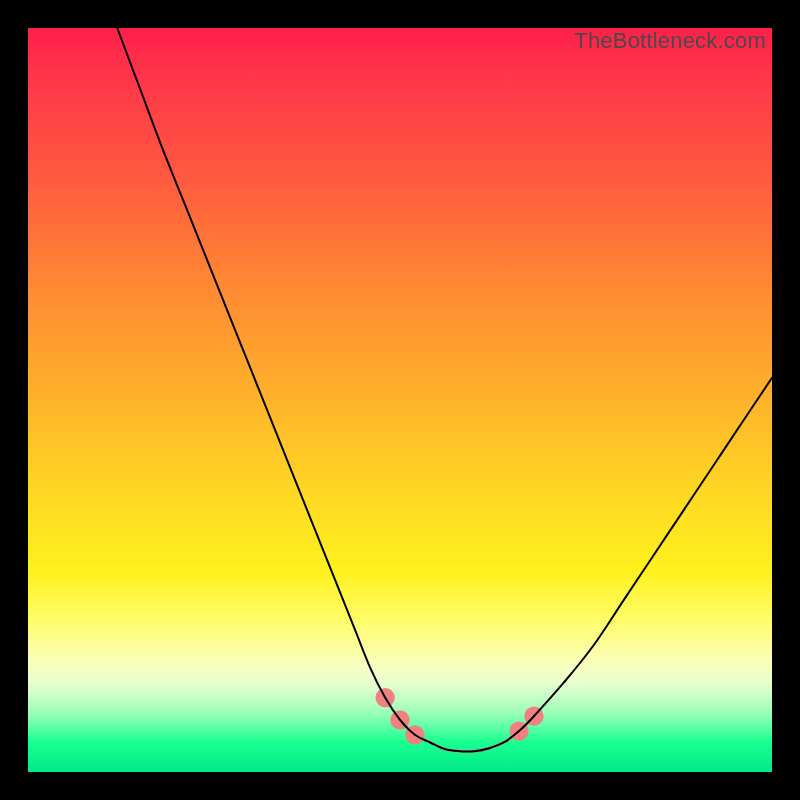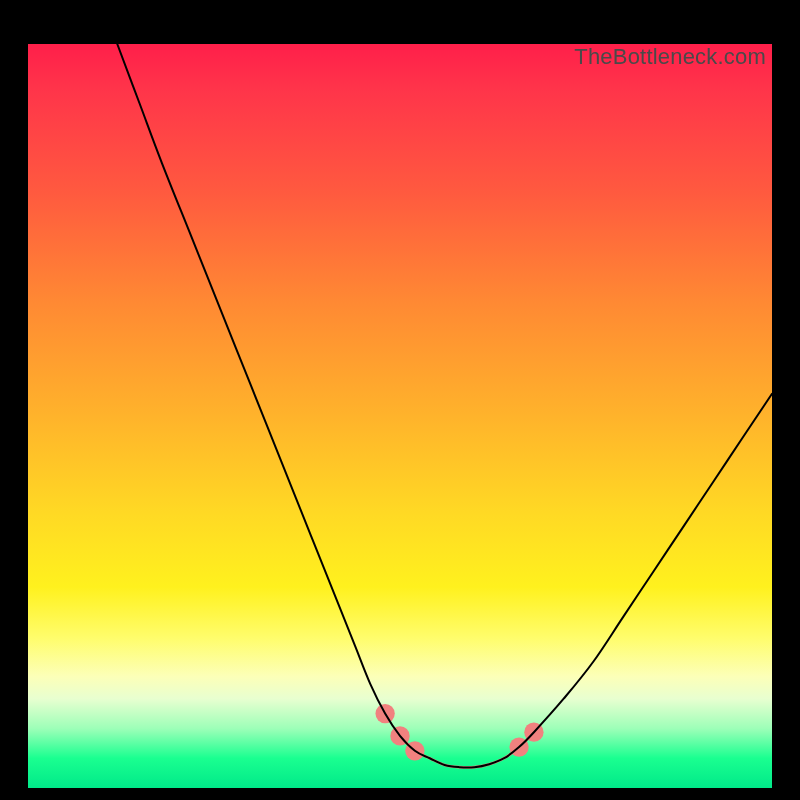--- a/index.html
+++ b/index.html
@@ -32,21 +32,20 @@
       #ffb32b 50%,
       #ffd924 63%,
       #fff11e 73%,
       #fffd6e 80%,
       #fcffb8 85%,
       #e8ffd0 88%,
       #9dffb8 92%,
       #1aff90 96%,
       #00e989 100%
     );
-    margin-top: 16px;
   }
   .watermark {
     position: absolute;
     top: 0;
     right: 6px;
     color: #4a4a4a;
     font-size: 22px;
     font-weight: 500;
     letter-spacing: 0.2px;
     user-select: none;

